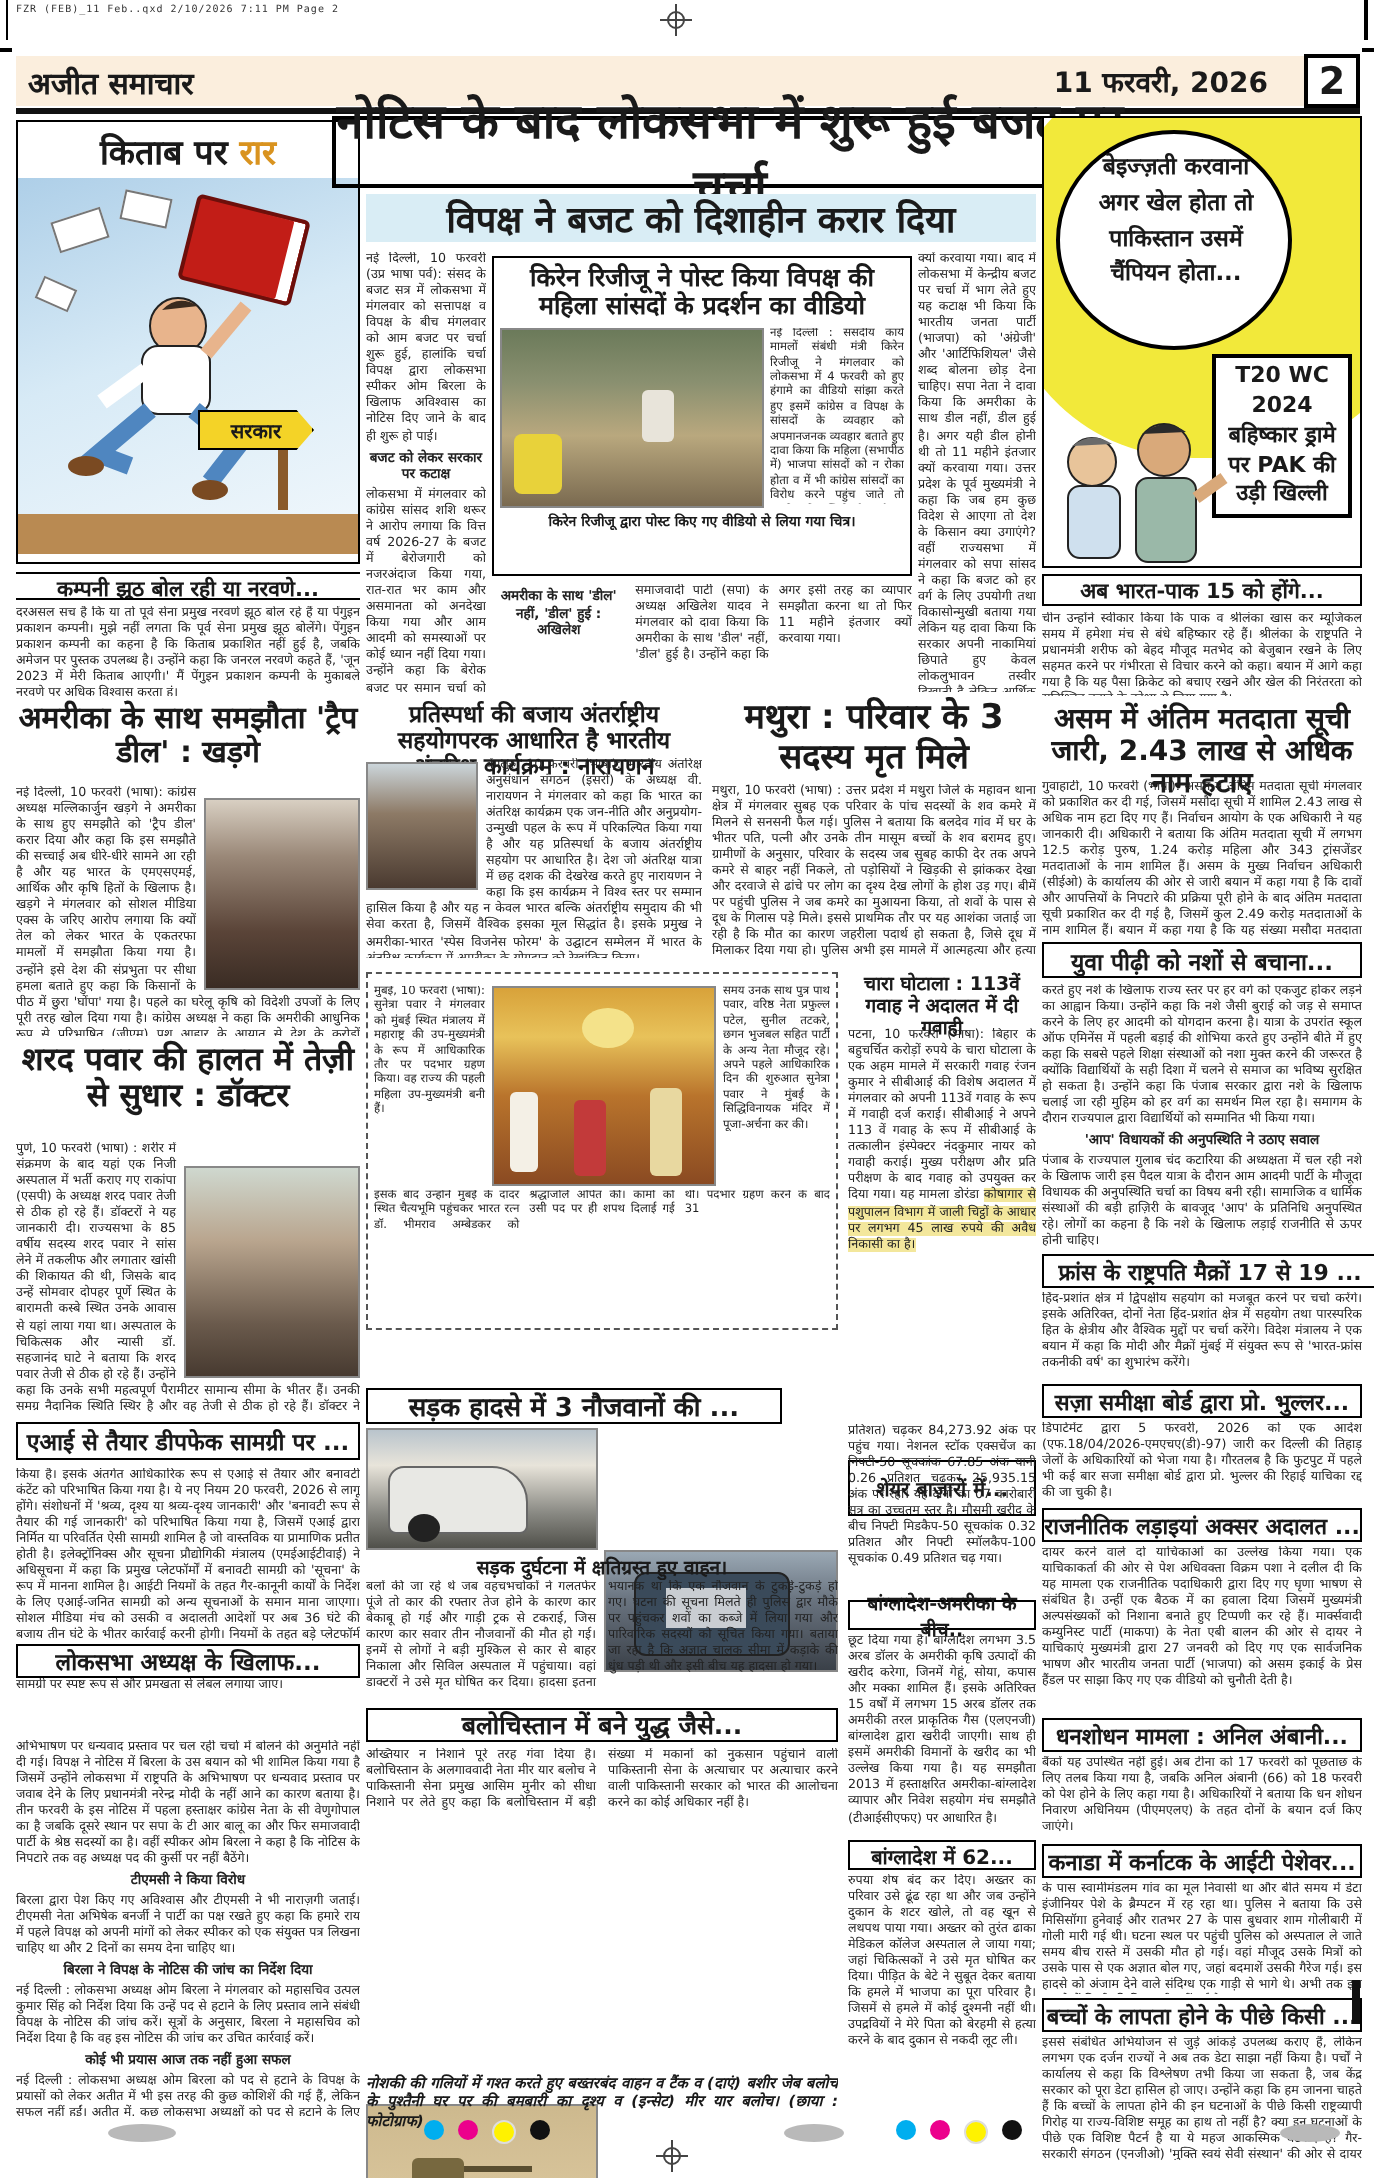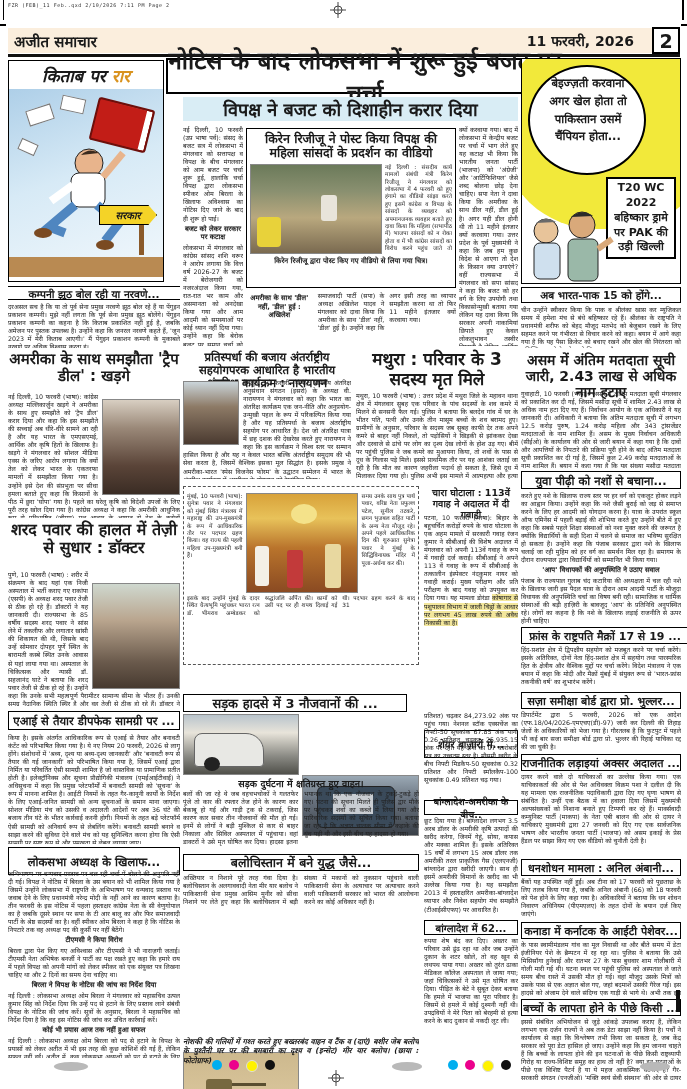--- a/index.html
+++ b/index.html
@@ -48,21 +48,21 @@
   <div class="abs crop" style="left:682px;top:0;width:2px;height:20px;"></div>
   <div class="abs crop" style="left:3px;top:0;width:1px;height:20px;"></div>
 
   <div class="abs masthead" style="left:8px;top:28px;width:672px;height:25px;">
     <span class="t">अजीत समाचार</span>
     <span class="d">11 फरवरी, 2026</span>
   </div>
   <div class="abs pagebox" style="left:652px;top:27px;width:28px;height:27px;">2</div>
   <div class="abs rule" style="left:8px;top:54px;width:672px;height:3px;"></div>
 
-  <div class="abs" style="left:8px;top:60px;width:156px;height:222px;border:1.5px solid #000;font-style:italic;">
+  <div class="abs" style="left:8px;top:60px;width:172px;height:222px;border:1.5px solid #000;">
     <div style="text-align:center;font-weight:bold;font-size:17px;padding-top:3px;background:#fff;">
       <span>किताब पर </span>
       <span style="color:#d9931f;">रार</span>
     </div>
     <div class="cartoon-sky" style="position:relative;height:188px;margin-top:2px;overflow:hidden;">
 
       <div class="abs" style="left:18px;top:18px;width:26px;height:16px;background:#fff;border:1px solid #777;transform:rotate(-18deg);"></div>
       <div class="abs" style="left:52px;top:8px;width:24px;height:15px;background:#fff;border:1px solid #777;transform:rotate(12deg);"></div>
       <div class="abs" style="left:10px;top:52px;width:18px;height:12px;background:#fff;border:1px solid #777;transform:rotate(24deg);"></div>
 
@@ -96,21 +96,21 @@
 
   <div class="abs hl" style="left:8px;top:521px;width:172px;font-size:16px;">शरद पवार की हालत में तेज़ी से सुधार : डॉक्टर</div>
   <div class="abs body-txt" style="left:8px;top:571px;width:172px;height:135px;">
     <div class="photo" style="float:right;width:86px;height:104px;margin:12px 0 2px 4px;background:linear-gradient(180deg,#cfd8cf 0%,#b9a58e 35%,#6a5a4c 75%,#473a30 100%);"></div>
     <span>पुणे, 10 फरवरी (भाषा) : शरीर में संक्रमण के बाद यहां एक निजी अस्पताल में भर्ती कराए गए राकांपा (एसपी) के अध्यक्ष शरद पवार तेजी से ठीक हो रहे हैं। डॉक्टरों ने यह जानकारी दी। राज्यसभा के 85 वर्षीय सदस्य शरद पवार ने सांस लेने में तकलीफ और लगातार खांसी की शिकायत की थी, जिसके बाद उन्हें सोमवार दोपहर पूर्णे स्थित के बारामती कस्बे स्थित उनके आवास से यहां लाया गया था। अस्पताल के चिकित्सक और न्यासी डॉ. सहजानंद घाटे ने बताया कि शरद पवार तेजी से ठीक हो रहे हैं। उन्होंने कहा कि उनके सभी महत्वपूर्ण पैरामीटर सामान्य सीमा के भीतर हैं। उनकी समग्र नैदानिक स्थिति स्थिर है और वह तेजी से ठीक हो रहे हैं। डॉक्टर ने बताया कि भर्ती के समय उन्हें जो हल्की पेचिश हो रही थी, वह लगातार चिकित्सा प्रबंधन से ठीक हो गई है।</span>
   </div>
 
   <div class="abs bh" style="left:8px;top:711px;width:172px;height:19px;font-size:11.5px;">एआई से तैयार डीपफेक सामग्री पर ...</div>
   <div class="abs body-txt" style="left:8px;top:734px;width:172px;height:110px;">किया है। इसके अंतर्गत आधिकारिक रूप से एआई से तैयार और बनावटी कंटेंट को परिभाषित किया गया है। ये नए नियम 20 फरवरी, 2026 से लागू होंगे। संशोधनों में 'श्रव्य, दृश्य या श्रव्य-दृश्य जानकारी' और 'बनावटी रूप से तैयार की गई जानकारी' को परिभाषित किया गया है, जिसमें एआई द्वारा निर्मित या परिवर्तित ऐसी सामग्री शामिल है जो वास्तविक या प्रामाणिक प्रतीत होती है। इलेक्ट्रॉनिक्स और सूचना प्रौद्योगिकी मंत्रालय (एमईआईटीवाई) ने अधिसूचना में कहा कि प्रमुख प्लेटफॉर्मों में बनावटी सामग्री को 'सूचना' के रूप में मानना शामिल है। आईटी नियमों के तहत गैर-कानूनी कार्यों के निर्देश के लिए एआई-जनित सामग्री को अन्य सूचनाओं के समान माना जाएगा। सोशल मीडिया मंच को उसकी व अदालती आदेशों पर अब 36 घंटे की बजाय तीन घंटे के भीतर कार्रवाई करनी होगी। नियमों के तहत बड़े प्लेटफॉर्म ऐसी सामग्री को अनिवार्य रूप से लेबलिंग करेंगे। बनावटी सामग्री बनाने व साझा करने की सुविधा देने वाले मंच को यह सुनिश्चित करना होगा कि ऐसी सामग्री पर स्पष्ट रूप से और प्रमुखता से लेबल लगाया जाए।</div>
 
-  <div class="abs bh" style="left:8px;top:847px;width:172px;height:28px;font-size:11.5px;">लोकसभा अध्यक्ष के खिलाफ...</div>
+  <div class="abs bh" style="left:8px;top:822px;width:172px;height:17px;font-size:11.5px;">लोकसभा अध्यक्ष के खिलाफ...</div>
   <div class="abs body-txt" style="left:8px;top:870px;width:172px;height:188px;">
     <span>अभिभाषण पर धन्यवाद प्रस्ताव पर चल रही चर्चा में बोलने की अनुमति नहीं दी गई। विपक्ष ने नोटिस में बिरला के उस बयान को भी शामिल किया गया है जिसमें उन्होंने लोकसभा में राष्ट्रपति के अभिभाषण पर धन्यवाद प्रस्ताव पर जवाब देने के लिए प्रधानमंत्री नरेन्द्र मोदी के नहीं आने का कारण बताया है। तीन फरवरी के इस नोटिस में पहला हस्ताक्षर कांग्रेस नेता के सी वेणुगोपाल का है जबकि दूसरे स्थान पर सपा के टी आर बालू का और फिर समाजवादी पार्टी के श्रेष्ठ सदस्यों का है। वहीं स्पीकर ओम बिरला ने कहा है कि नोटिस के निपटारे तक वह अध्यक्ष पद की कुर्सी पर नहीं बैठेंगे।</span>
     <span class="sub">टीएमसी ने किया विरोध</span>
     <span>बिरला द्वारा पेश किए गए अविश्वास और टीएमसी ने भी नाराज़गी जताई। टीएमसी नेता अभिषेक बनर्जी ने पार्टी का पक्ष रखते हुए कहा कि हमारे राय में पहले विपक्ष को अपनी मांगों को लेकर स्पीकर को एक संयुक्त पत्र लिखना चाहिए था और 2 दिनों का समय देना चाहिए था।</span>
     <span class="sub">बिरला ने विपक्ष के नोटिस की जांच का निर्देश दिया</span>
     <span>नई दिल्ली : लोकसभा अध्यक्ष ओम बिरला ने मंगलवार को महासचिव उत्पल कुमार सिंह को निर्देश दिया कि उन्हें पद से हटाने के लिए प्रस्ताव लाने संबंधी विपक्ष के नोटिस की जांच करें। सूत्रों के अनुसार, बिरला ने महासचिव को निर्देश दिया है कि वह इस नोटिस की जांच कर उचित कार्रवाई करें।</span>
     <span class="sub">कोई भी प्रयास आज तक नहीं हुआ सफल</span>
     <span>नई दिल्ली : लोकसभा अध्यक्ष ओम बिरला को पद से हटाने के विपक्ष के प्रयासों को लेकर अतीत में भी इस तरह की कुछ कोशिशें की गई हैं, लेकिन सफल नहीं हुईं। अतीत में, कुछ लोकसभा अध्यक्षों को पद से हटाने के लिए कई प्रयास किए गए हैं, लेकिन कोई भी सफल नहीं हुआ। अध्यक्ष को पद से हटाने के लिए प्रस्ताव संबंधी नोटिस लाने के लिए कम से कम 50 लोकसभा सदस्यों के हस्ताक्षर आवश्यक हैं।</span>
   </div>
 
@@ -164,21 +164,21 @@
     </div>
     <div class="body-txt" style="height:26px;margin-top:2px;column-count:3;column-gap:5px;font-size:5.8px;">इसके बाद उन्होंने मुंबई के दादर स्थित चैत्यभूमि पहुंचकर भारत रत्न डॉ. भीमराव अम्बेडकर को श्रद्धांजलि अर्पित की। कामों को उसी पद पर ही शपथ दिलाई गई थी। पदभार ग्रहण करने के बाद 31</div>
   </div>
 
   <div class="abs hl" style="left:424px;top:488px;width:94px;font-size:9.5px;">चारा घोटाला : 113वें गवाह ने अदालत में दी गवाही</div>
   <div class="abs body-txt" style="left:424px;top:514px;width:94px;height:178px;">
     <span>पटना, 10 फरवरी (भाषा): बिहार के बहुचर्चित करोड़ों रुपये के चारा घोटाला के एक अहम मामले में सरकारी गवाह रंजन कुमार ने सीबीआई की विशेष अदालत में मंगलवार को अपनी 113वें गवाह के रूप में गवाही दर्ज कराई। सीबीआई ने अपने 113 वें गवाह के रूप में सीबीआई के तत्कालीन इंस्पेक्टर नंदकुमार नायर को गवाही कराई। मुख्य परीक्षण और प्रति परीक्षण के बाद गवाह को उपयुक्त कर दिया गया। यह मामला डोरंडा </span>
     <span class="ybg">कोषागार से पशुपालन विभाग में जाली चिट्ठों के आधार पर लगभग 45 लाख रुपये की अवैध निकासी का है।</span>
   </div>
 
-  <div class="abs bh" style="left:183px;top:694px;width:224px;height:18px;font-size:13px;">सड़क हादसे में 3 नौजवानों की ...</div>
+  <div class="abs bh" style="left:183px;top:694px;width:208px;height:18px;font-size:13px;">सड़क हादसे में 3 नौजवानों की ...</div>
   <div class="abs photo" style="left:183px;top:714px;width:116px;height:61px;background:linear-gradient(180deg,#b9c4cc 0%,#e8e4da 30%,#8a8a84 70%,#50504a 100%);">
     <div class="abs" style="left:10px;top:18px;width:70px;height:34px;background:#e8e8e4;border-radius:8px 18px 4px 4px;border:1px solid #666;"></div>
     <div class="abs" style="left:20px;top:42px;width:16px;height:14px;background:#222;border-radius:50%;"></div>
   </div>
   <div class="abs photo" style="left:302px;top:714px;width:117px;height:61px;background:linear-gradient(180deg,#9aa8b4 0%,#6a7480 40%,#3a4048 100%);">
     <div class="abs" style="left:14px;top:10px;width:78px;height:42px;background:#3a4a5a;border-radius:6px;border:1px solid #222;"></div>
     <div class="abs" style="left:30px;top:18px;width:40px;height:20px;background:#c9cdd2;"></div>
   </div>
   <div class="abs cap" style="left:183px;top:777px;width:236px;font-size:9.5px;">सड़क दुर्घटना में क्षतिग्रस्त हुए वाहन।</div>
   <div class="abs body-txt" style="left:183px;top:790px;width:236px;height:62px;column-count:2;column-gap:6px;">बलों की जा रहे थे जब वहचभचोकों ने गलतफेर पूंजे तो कार की रफ्तार तेज होने के कारण कार बेकाबू हो गई और गाड़ी ट्रक से टकराई, जिस कारण कार सवार तीन नौजवानों की मौत हो गई। इनमें से लोगों ने बड़ी मुश्किल से कार से बाहर निकाला और सिविल अस्पताल में पहुंचाया। वहां डाक्टरों ने उसे मृत घोषित कर दिया। हादसा इतना भयानक था कि एक नौजवान के टुकड़े-टुकड़े हो गए। घटना की सूचना मिलते ही पुलिस द्वार मौके पर पहुंचकर शवों का कब्जे में लिया गया और पारिवारिक सदस्यों को सूचित किया गया। बताया जा रहा है कि अज्ञात चालक सीमा में कड़ाके की धुंध पड़ी थी और इसी बीच यह हादसा हो गया।</div>
@@ -201,21 +201,21 @@
   <div class="abs bh" style="left:424px;top:920px;width:94px;height:15px;font-size:10px;">बांग्लादेश में 62...</div>
   <div class="abs body-txt" style="left:424px;top:937px;width:94px;height:118px;">रुपया शेष बंद कर दिए। अख्तर का परिवार उसे ढूंढ रहा था और जब उन्होंने दुकान के शटर खोले, तो वह खून से लथपथ पाया गया। अख्तर को तुरंत ढाका मेडिकल कॉलेज अस्पताल ले जाया गया; जहां चिकित्सकों ने उसे मृत घोषित कर दिया। पीड़ित के बेटे ने सुबूत देकर बताया कि हमले में भाजपा का पूरा परिवार है। जिसमें से हमले में कोई दुश्मनी नहीं थी। उपद्रवियों ने मेरे पिता को बेरहमी से हत्या करने के बाद दुकान से नकदी लूट ली।</div>
 
   <div class="abs" style="left:521px;top:58px;width:160px;height:226px;border:1.5px solid #000;overflow:hidden;background:#fff;">
     <div class="abs" style="left:-20px;top:-30px;width:210px;height:200px;background:#f2e93a;border-radius:45%;"></div>
     <div class="abs" style="left:6px;top:6px;width:118px;height:110px;background:#fff;border:2px solid #000;border-radius:50%;"></div>
     <div class="abs pre" style="left:12px;top:16px;width:108px;font-weight:bold;font-size:11.5px;text-align:center;line-height:1.55;">बेइज्ज़ती करवाना
 अगर खेल होता तो
 पाकिस्तान उसमें
 चैंपियन होता...</div>
-    <div class="abs pre" style="left:84px;top:118px;width:70px;border:2px solid #000;background:#fff;font-weight:bold;font-size:11px;text-align:center;line-height:1.35;padding:2px 0;">T20 WC 2022
+    <div class="abs pre" style="left:84px;top:118px;width:70px;border:2px solid #000;background:#fff;font-weight:bold;font-size:11px;text-align:center;line-height:1.35;padding:2px 0;">T20 WC 2024
 बहिष्कार ड्रामे
 पर PAK की
 उड़ी खिल्ली</div>
     <svg class="abs" style="left:2px;top:146px;" width="92" height="78" viewBox="0 0 92 78">
       <circle cx="22" cy="26" r="12" fill="#e8c49a" stroke="#222"></circle>
       <path d="M12 18 q10 -8 20 -1" fill="#6a6a6a"></path>
       <rect x="10" y="38" width="26" height="36" rx="6" fill="#cfe0ee" stroke="#222"></rect>
       <circle cx="58" cy="20" r="13" fill="#d9a97a" stroke="#222"></circle>
       <path d="M47 12 q11 -9 22 -1" fill="#2a2a2a"></path>
       <rect x="44" y="34" width="30" height="42" rx="6" fill="#9ab8a8" stroke="#222"></rect>

